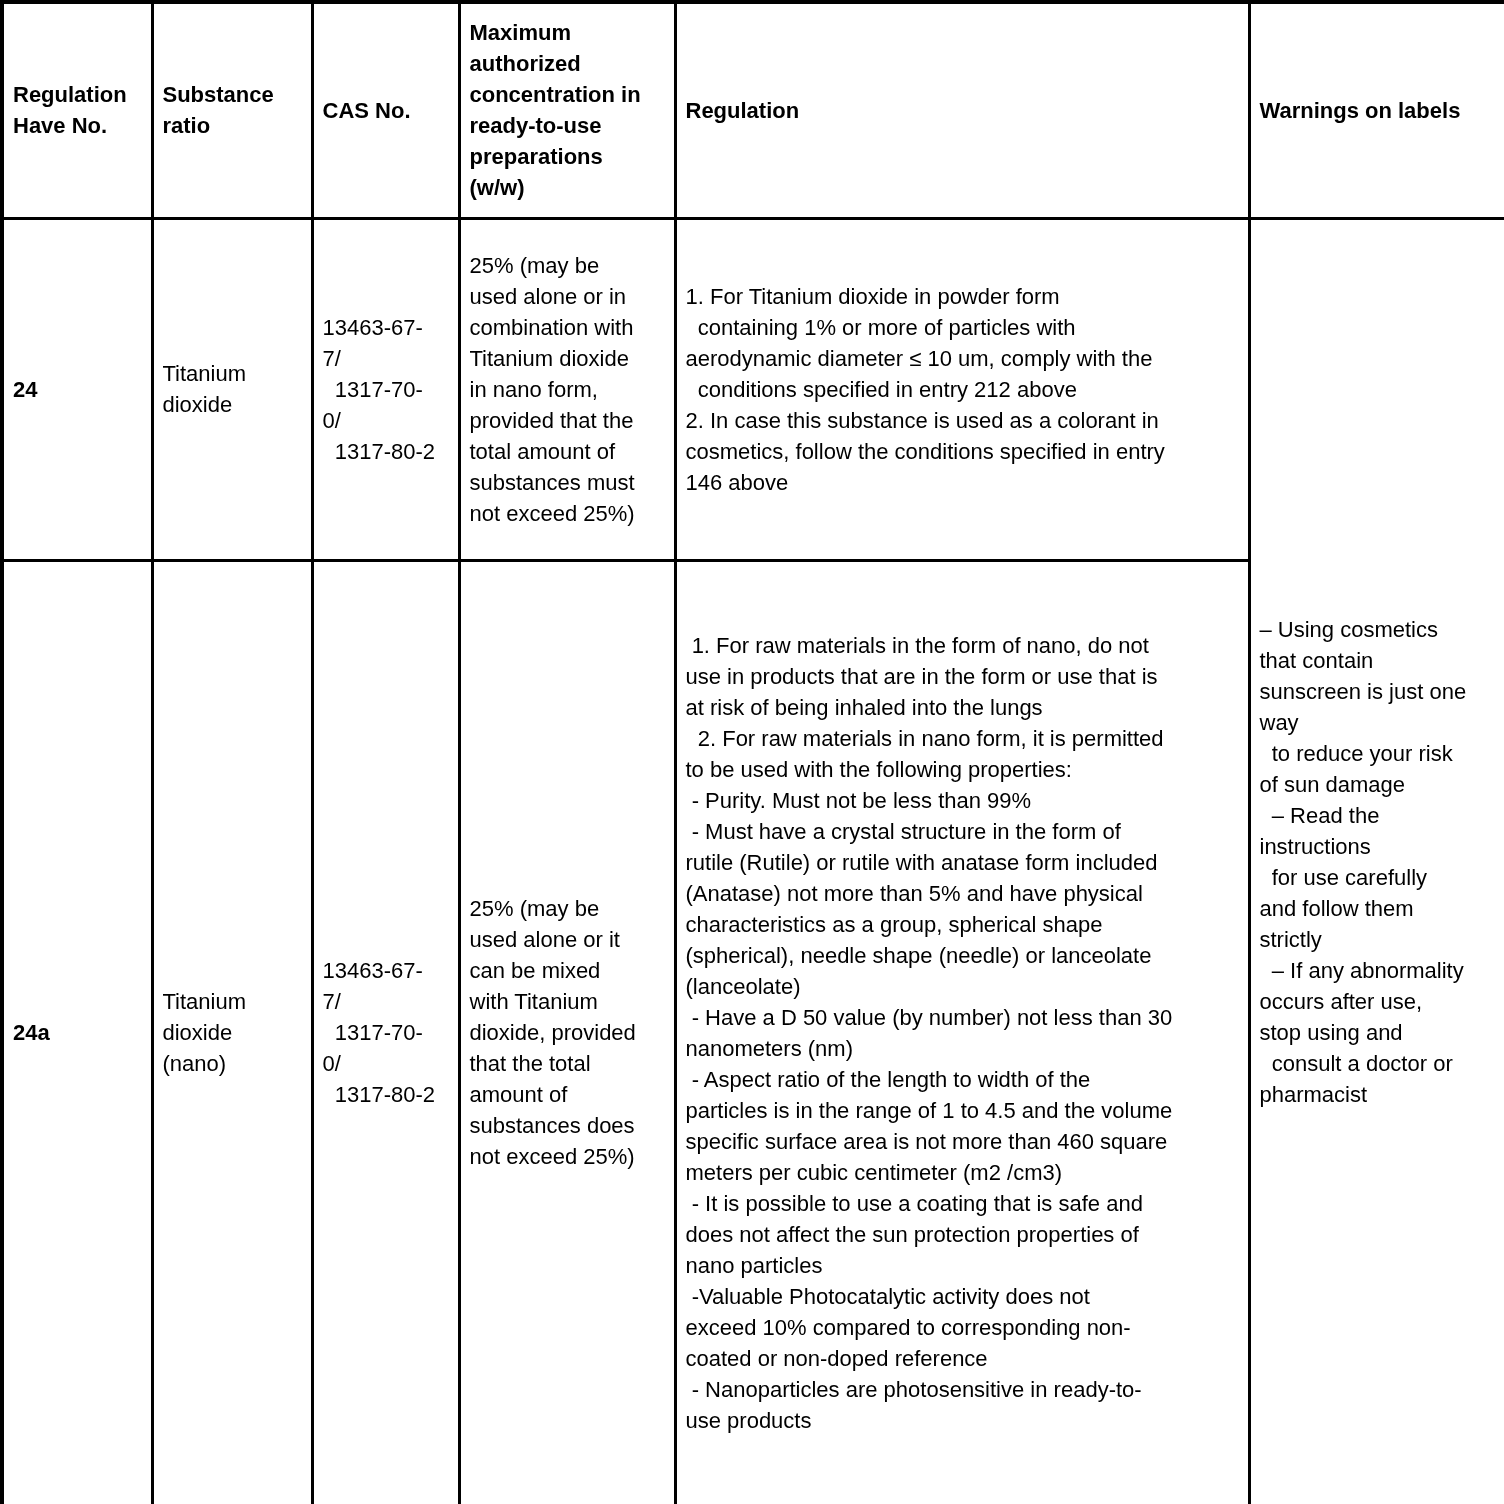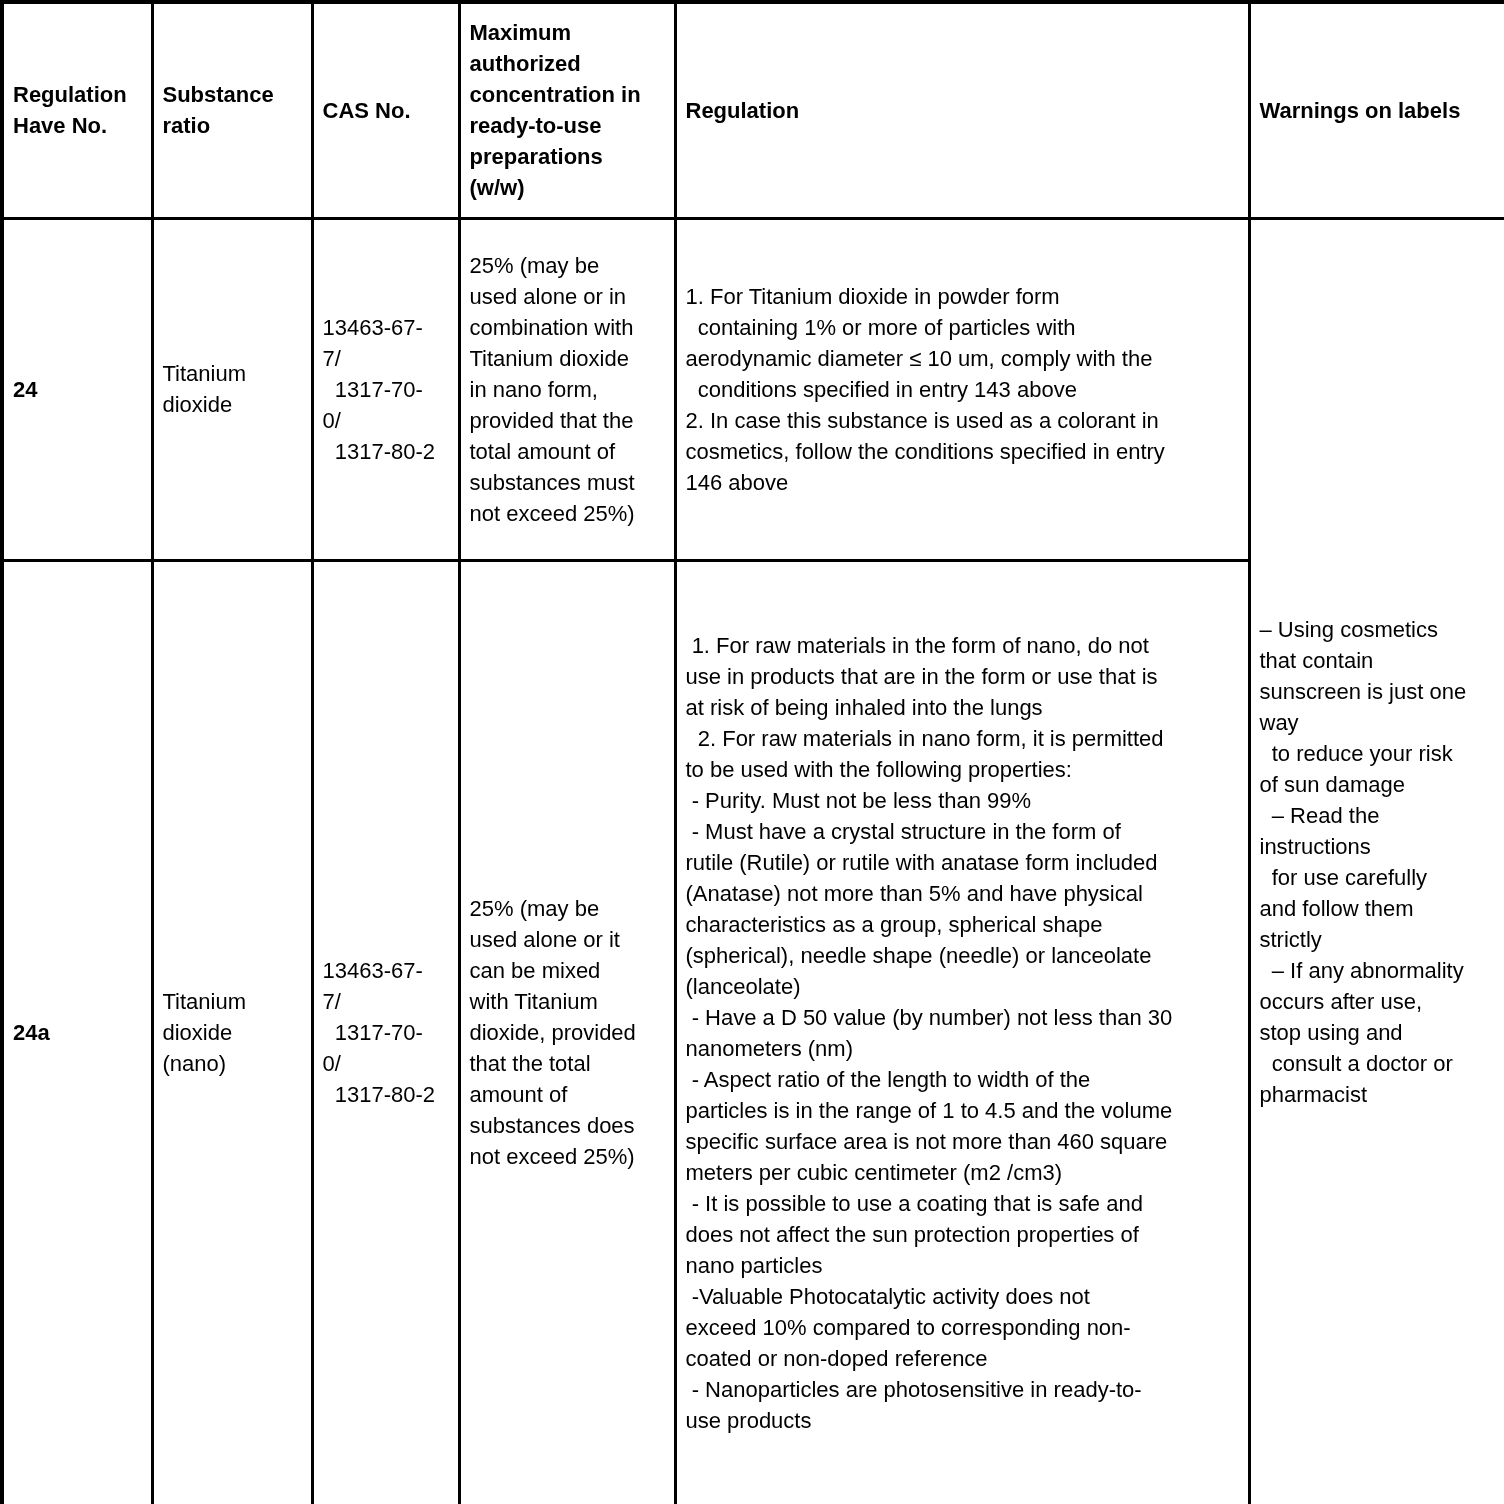--- a/index.html
+++ b/index.html
@@ -88,21 +88,21 @@
 combination with
 Titanium dioxide
 in nano form,
 provided that the
 total amount of
 substances must
 not exceed 25%)</td>
         <td>1. For Titanium dioxide in powder form
   containing 1% or more of particles with
 aerodynamic diameter ≤ 10 um, comply with the
-  conditions specified in entry 143 above
+  conditions specified in entry 212 above
 2. In case this substance is used as a colorant in
 cosmetics, follow the conditions specified in entry
 146 above</td>
         <td rowspan="2">– Using cosmetics
 that contain
 sunscreen is just one
 way
   to reduce your risk
 of sun damage
   – Read the

